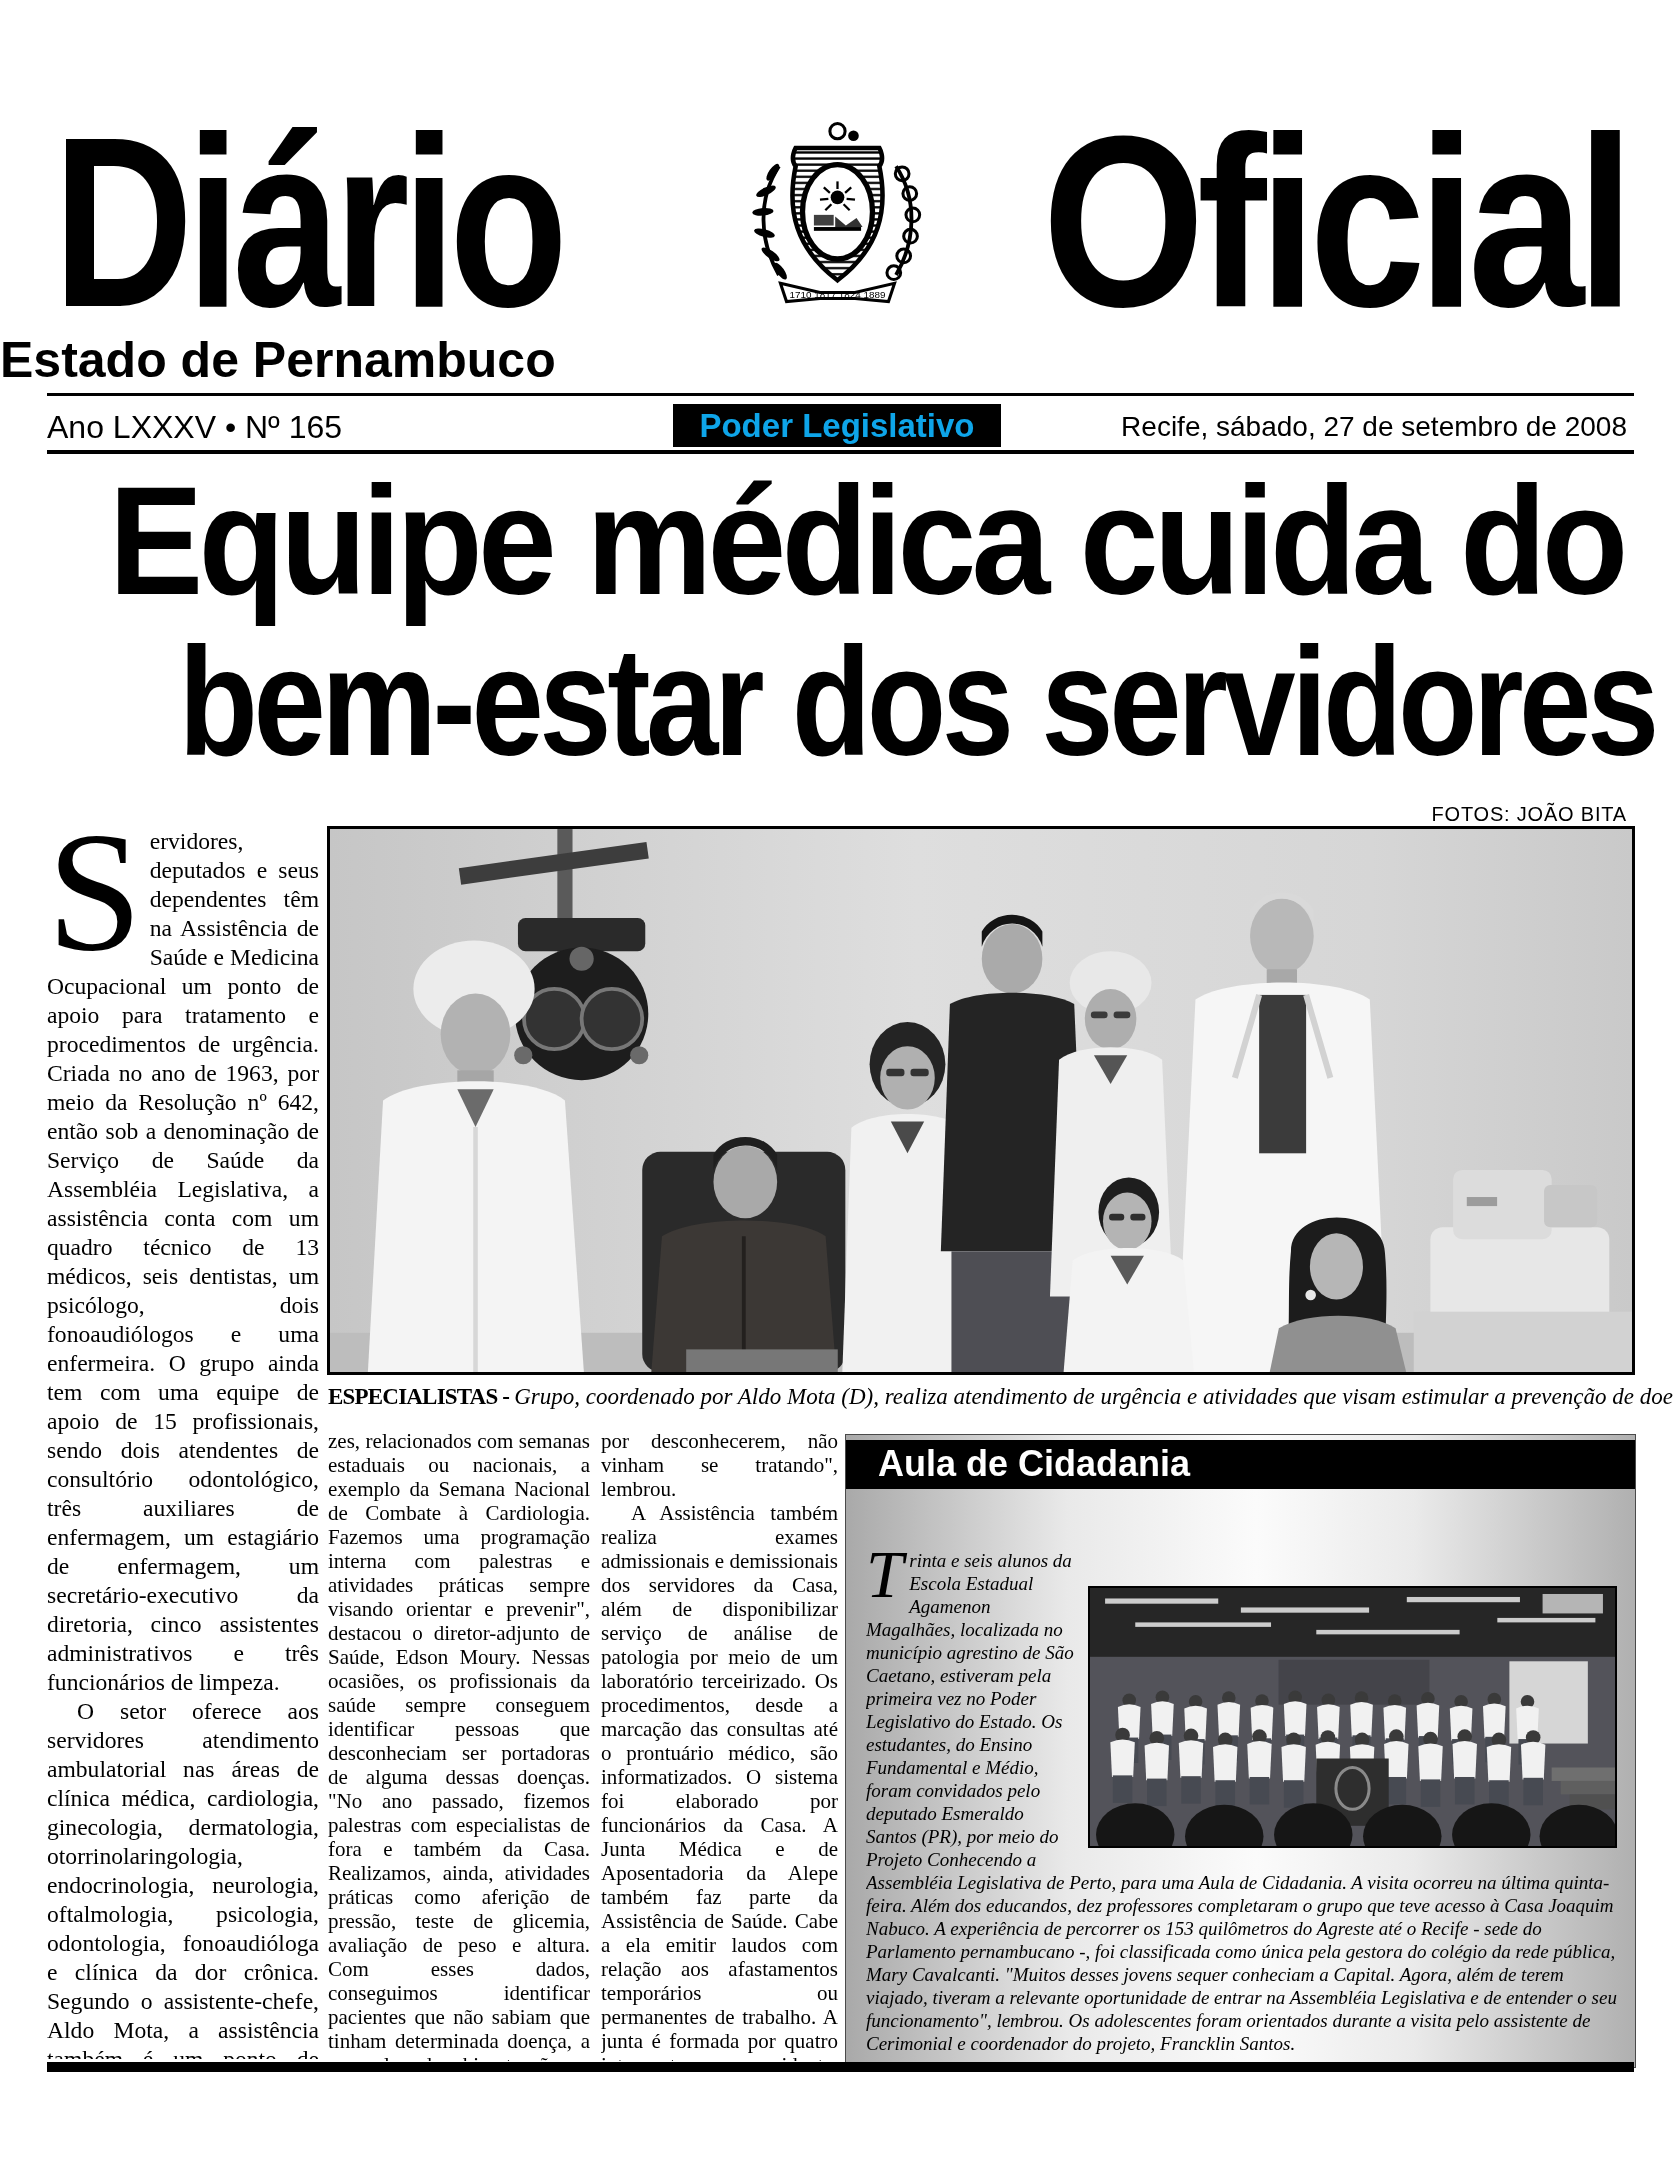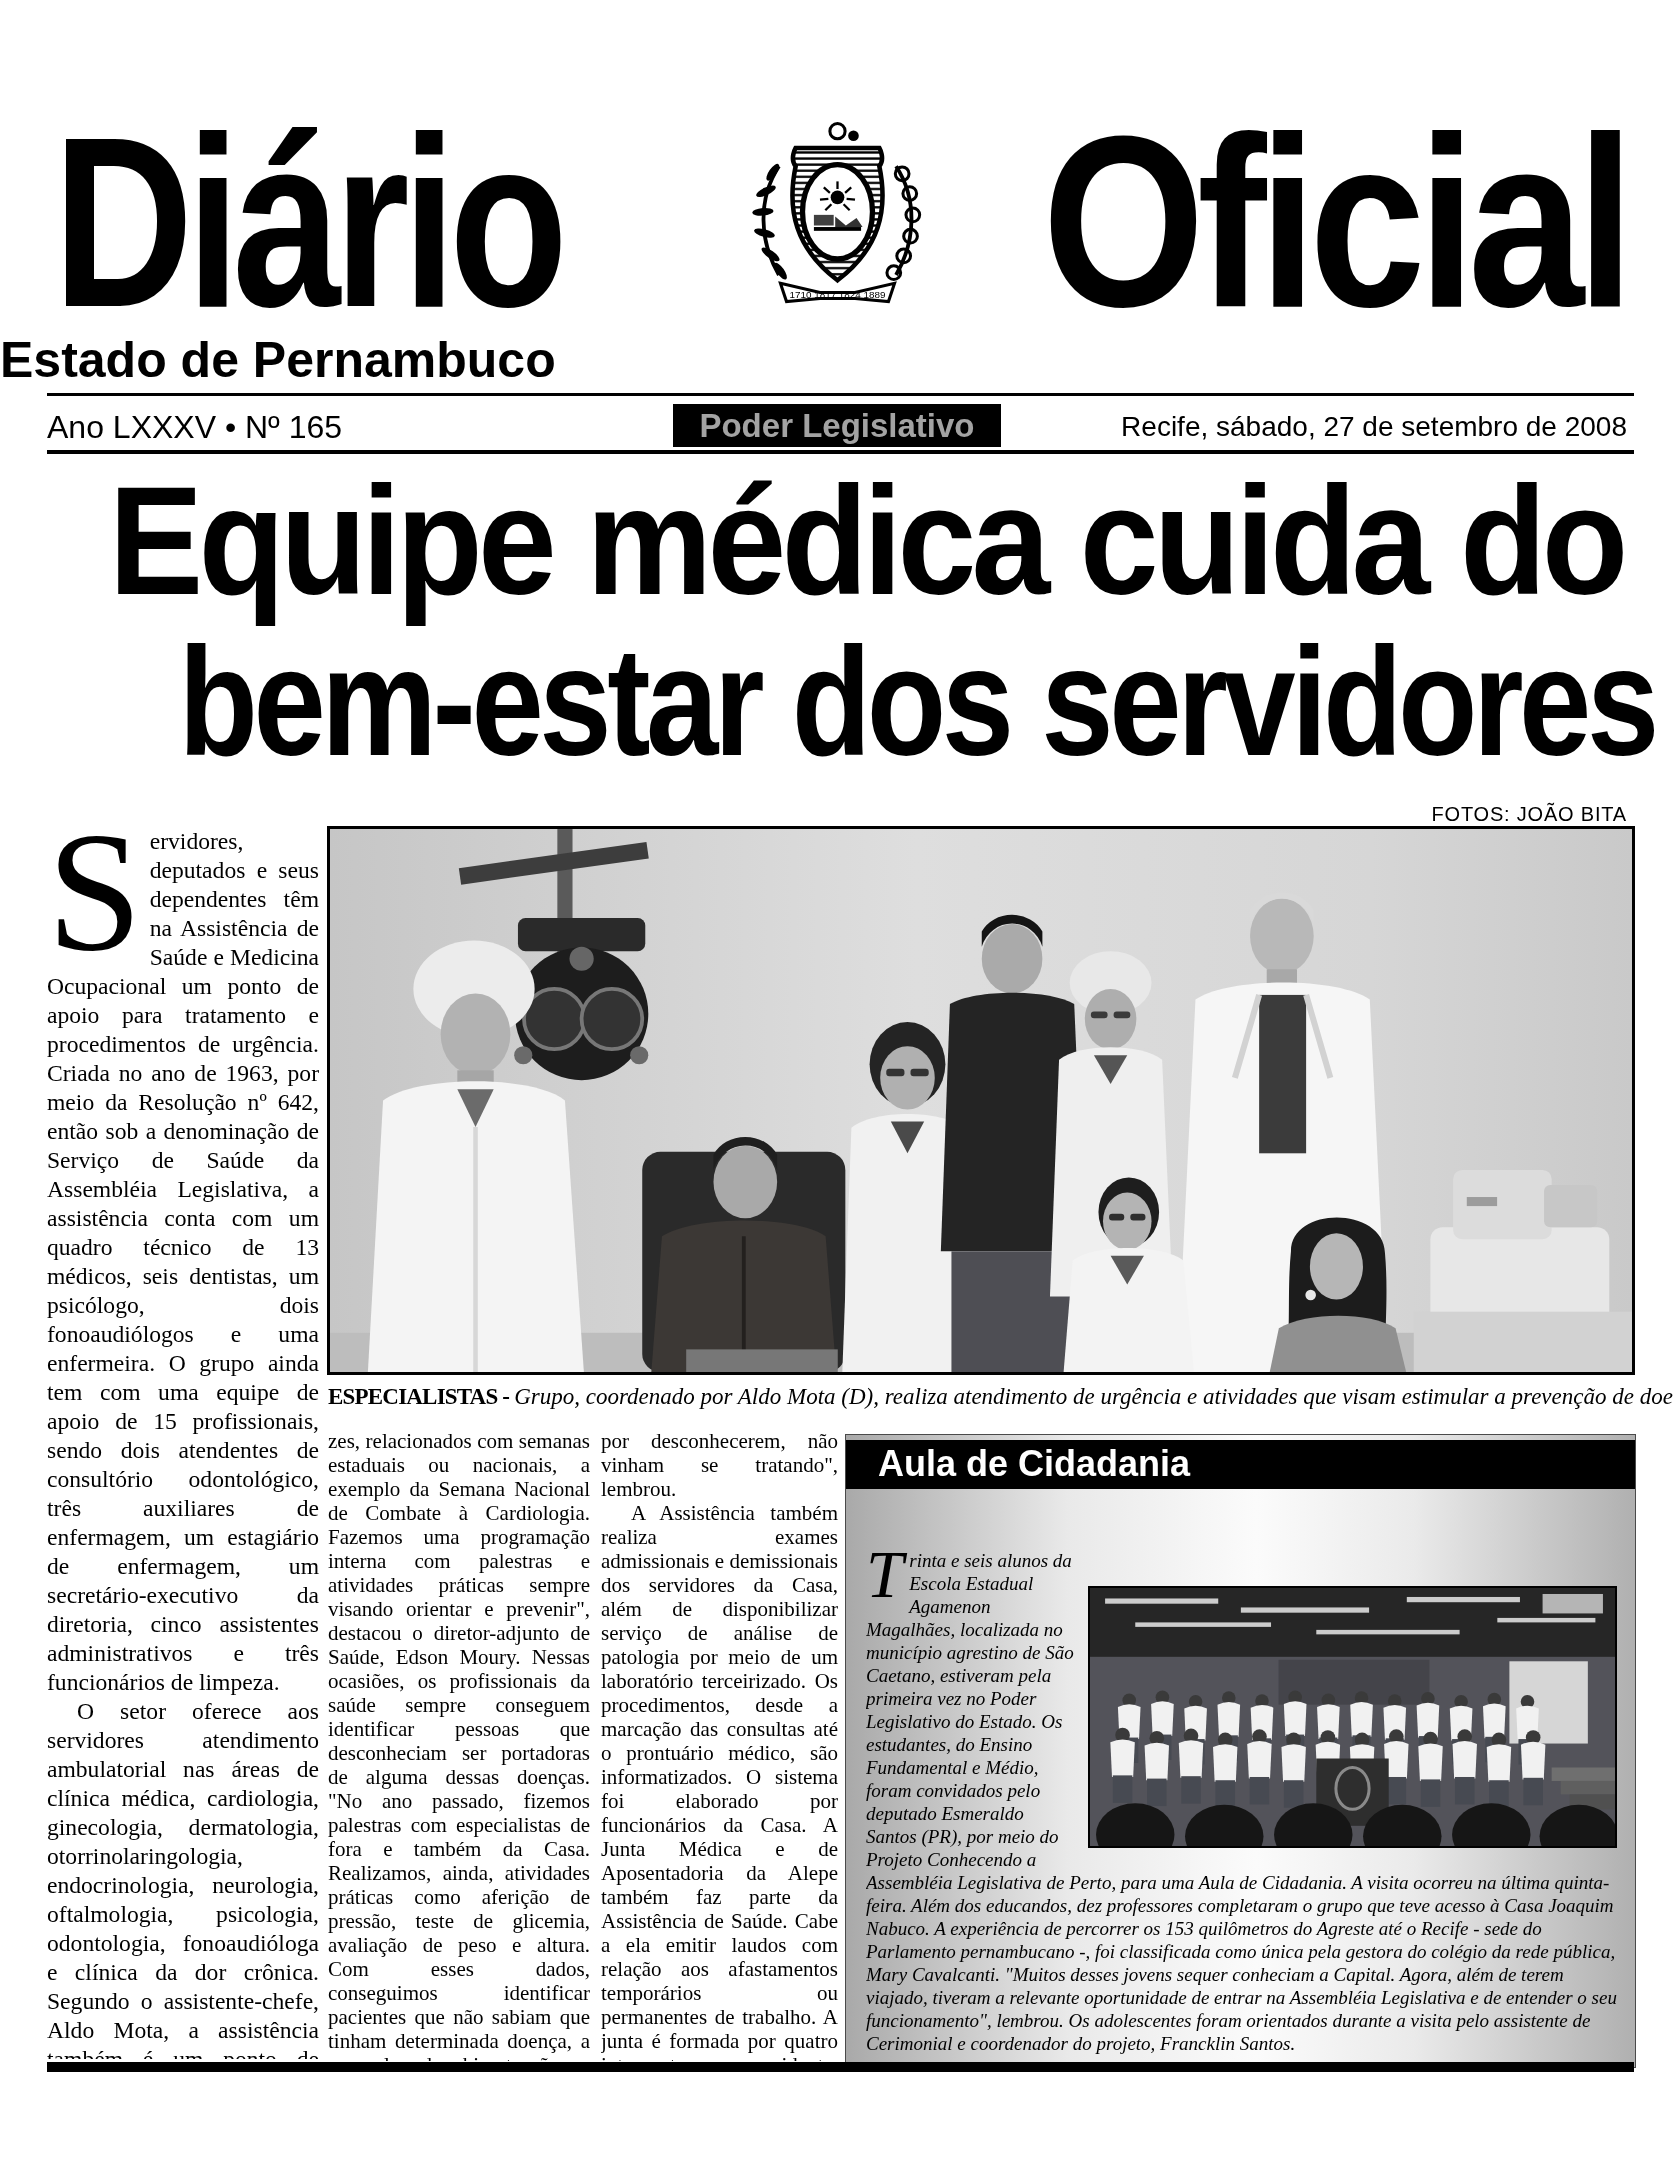--- a/index.html
+++ b/index.html
@@ -20,21 +20,21 @@
   .rule1{top:393px;height:3px;}
   .rule2{top:450px;height:3.8px;}
   .rule-bottom{top:2062px;height:10px;}
 
   
   .info-left{position:absolute;left:47px;top:407px;font-family:"Liberation Sans",sans-serif;
              font-size:32px;line-height:40px;}
   .info-right{position:absolute;right:47px;top:407px;font-family:"Liberation Sans",sans-serif;
               font-size:28px;line-height:40px;text-align:center;}
   .info-box{position:absolute;left:50%;transform:translateX(-50%);top:404px;width:328px;height:43px;
-            background:#000;color:#a3a3a3;display:flex;align-items:center;justify-content:center;
+            background:#000;color:#0ea5e9;display:flex;align-items:center;justify-content:center;
             font-family:"Liberation Sans",sans-serif;font-weight:700;font-size:33px;}
 
   
   .headline{position:absolute;left:43px;top:461px;width:1587px;text-align:left;
             font-family:"Liberation Sans",sans-serif;font-weight:700;font-size:154px;
             line-height:161px;letter-spacing:-5.3px;}
   .headline .l1{display:inline-block;white-space:nowrap;transform:scaleX(.92);transform-origin:center;}
   .headline .l2{display:inline-block;white-space:nowrap;transform:scaleX(.845);transform-origin:center;}
   .subhead{position:absolute;left:43px;top:760px;width:1587px;text-align:center;
            font-family:"Liberation Sans",sans-serif;font-weight:700;font-size:43px;letter-spacing:-0.8px;}

